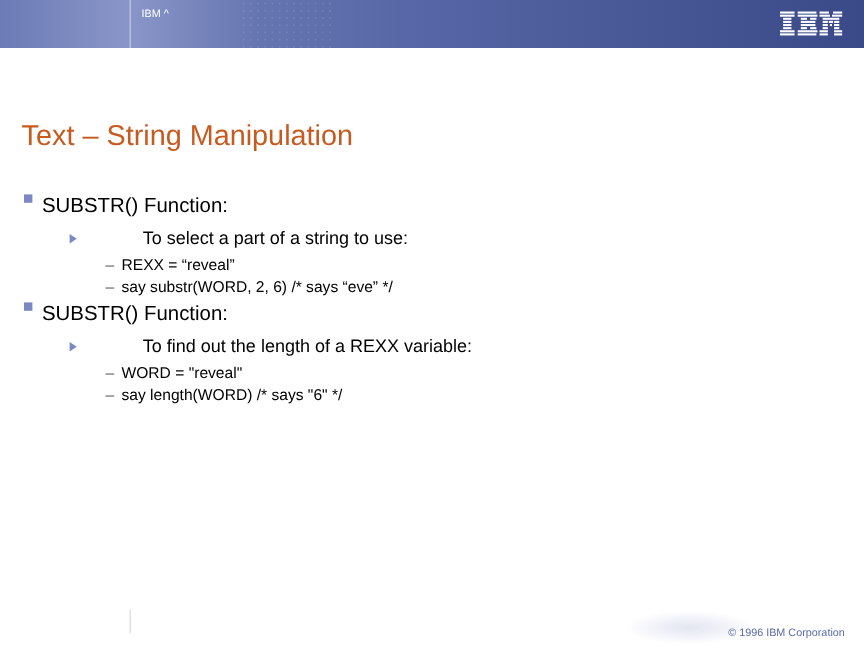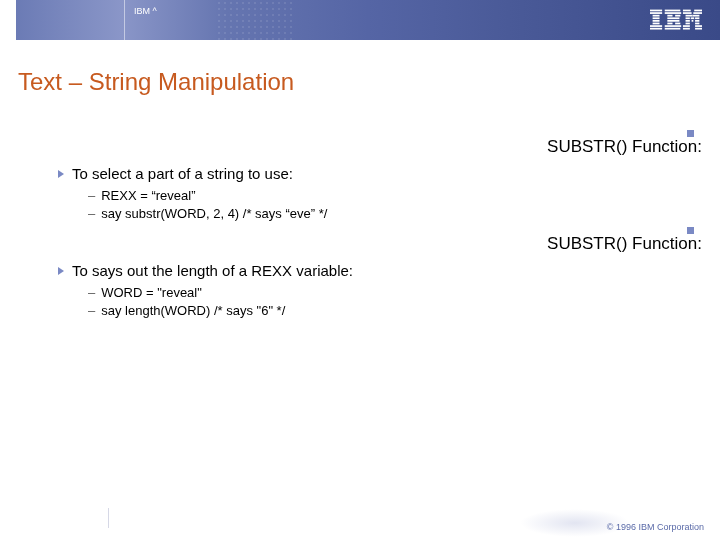--- a/index.html
+++ b/index.html
@@ -10,21 +10,20 @@
     background: #fff;
     overflow: hidden;
     position: relative;
   }
   .header {
     height: 40px;
     background: linear-gradient(to right, #6b7bb5 0%, #8a96c8 15%, #6575b0 30%, #5565a5 50%, #4a5a98 70%, #3a4a88 100%);
     position: relative;
     display: flex;
     align-items: center;
-    margin-left: 16px;
   }
   .header-left-vline {
     position: absolute;
     left: 108px;
     top: 0;
     bottom: 0;
     width: 1px;
     background: rgba(255,255,255,0.5);
   }
   .header-label {
@@ -53,45 +52,46 @@
   }
   .ibm-logo svg { width: 100%; height: 100%; }
   .content {
     padding: 28px 18px 0 18px;
   }
   .title {
     font-size: 24px;
     font-weight: normal;
     color: #c75a1f;
     margin-bottom: 34px;
+    margin-top: 32px;
   }
   .sec-block { margin-bottom: 6px; }
   .sec-heading {
     display: flex;
-    align-items: flex-end;
+    align-items: flex-start;
     margin-bottom: 8px;
     margin-left: 2px;
-    flex-direction: column;
   }
   .square-bullet {
     width: 7px;
     height: 7px;
     background: #7a89c4;
     margin-right: 8px;
     flex-shrink: 0;
   }
   .sec-heading-text {
     font-size: 17px;
     color: #000;
   }
   .sub-line {
     display: flex;
     align-items: center;
     margin-left: 40px;
     margin-bottom: 6px;
+    gap: 47px;
   }
   .tri-bullet {
     width: 0; height: 0;
     border-top: 4px solid transparent;
     border-bottom: 4px solid transparent;
     border-left: 6px solid #7a89c4;
     margin-right: 8px;
     flex-shrink: 0;
   }
   .sub-line-text {
@@ -206,32 +206,32 @@
     <div class="sub-line">
       <span class="tri-bullet"></span>
       <span class="sub-line-text">To select a part of a string to use:</span>
     </div>
     <div class="code-line">
       <span class="dash">–</span>
       <span class="code-text">REXX = “reveal”</span>
     </div>
     <div class="code-line">
       <span class="dash">–</span>
-      <span class="code-text">say substr(WORD, 2, 4)  /* says “eve” */</span>
+      <span class="code-text">say substr(WORD, 2, 6)  /* says “eve” */</span>
     </div>
   </div>
 
   <div class="sec-block">
     <div class="sec-heading">
       <span class="square-bullet"></span>
       <span class="sec-heading-text">SUBSTR() Function:</span>
     </div>
     <div class="sub-line">
       <span class="tri-bullet"></span>
-      <span class="sub-line-text">To says out the length of a REXX variable:</span>
+      <span class="sub-line-text">To find out the length of a REXX variable:</span>
     </div>
     <div class="code-line">
       <span class="dash">–</span>
       <span class="code-text">WORD = "reveal"</span>
     </div>
     <div class="code-line">
       <span class="dash">–</span>
       <span class="code-text">say length(WORD) /* says "6" */</span>
     </div>
   </div>

